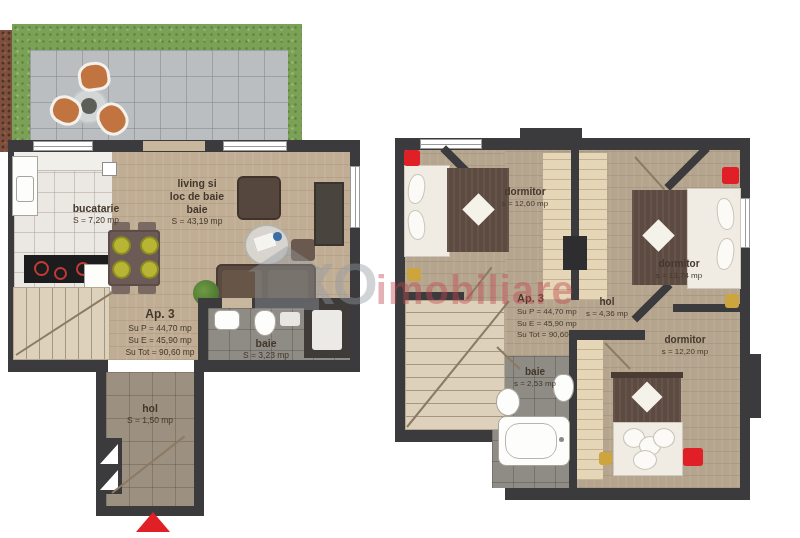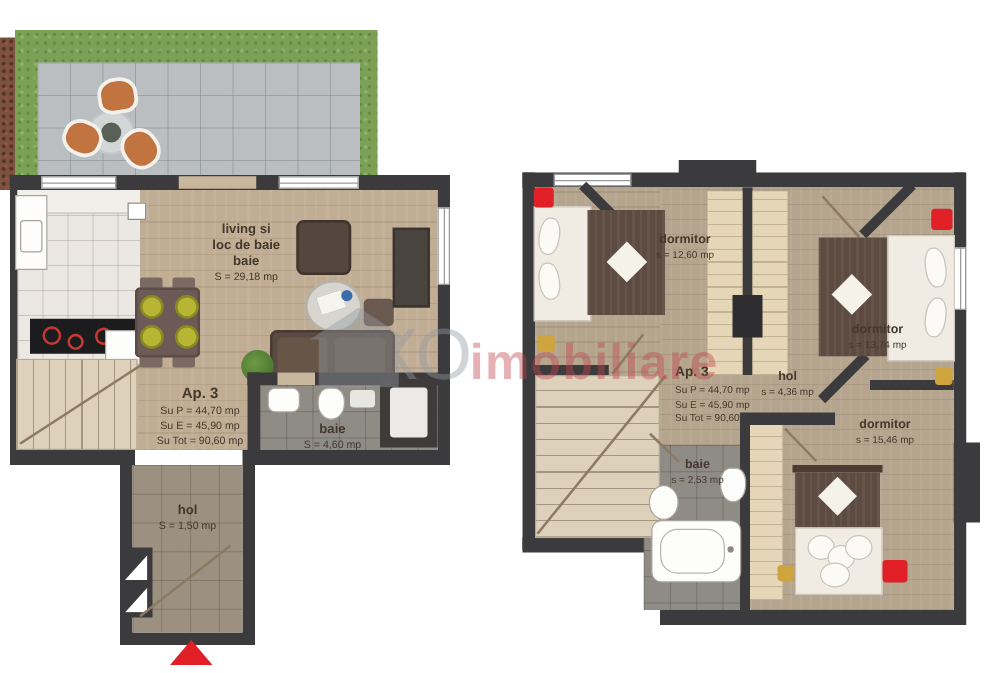--- a/index.html
+++ b/index.html
@@ -63,21 +63,21 @@
   .pillow{background:#fbfaf6;border:1px solid #c9c4b8;border-radius:45%;}
   .diamond{background:#f5f2ea;transform:rotate(45deg);}
   .redacc{background:var(--accent-red,#c4342e);border-radius:3px;}
   .goldacc{background:var(--gold,#cda43e);border-radius:3px;}
   .ward{background-color:#e4d6b6;
         background-image:repeating-linear-gradient(0deg,rgba(120,95,60,.3) 0 1px,transparent 1px 10px);}
   #watermark{display:flex;align-items:flex-end;opacity:.42;pointer-events:none;z-index:60;}
   #watermark .house{width:78px;height:64px;background:var(--watermark-gray,#939ba1);
         clip-path:polygon(50% 0,100% 40%,91% 40%,91% 100%,9% 100%,9% 40%,0 40%);
         margin-right:-30px;}
-  #watermark .xo{font-size:58px;font-weight:normal;color:var(--watermark-gray,#939ba1);
+  #watermark .xo{font-size:58px;font-weight:bold;color:var(--watermark-gray,#939ba1);
         letter-spacing:-2px;line-height:.9;}
   #watermark .imo{font-size:40px;font-weight:600;color:var(--watermark-red,#c24750);
         letter-spacing:1px;line-height:1;}
 </style>
 </head>
 <body>
 
 <div id="canvas">
 
   <section class="abs" id="ground" style="left:8px;top:24px;width:352px;height:512px;">
@@ -161,49 +161,53 @@
     <div class="abs wall" style="left:186px;top:336px;width:10px;height:156px;"></div>
     <div class="abs wall" style="left:88px;top:482px;width:108px;height:10px;"></div>
     <div class="abs htile" style="left:98px;top:348px;width:88px;height:134px;"></div>
     <div class="abs wall" style="left:88px;top:414px;width:26px;height:56px;">
       <div class="abs" style="left:4px;top:6px;width:18px;height:20px;background:#fff;clip-path:polygon(0 100%,100% 0,100% 100%);"></div>
       <div class="abs" style="left:4px;top:32px;width:18px;height:20px;background:#fff;clip-path:polygon(0 100%,100% 0,100% 100%);"></div>
     </div>
     <div class="abs diag" style="left:104px;top:468px;width:92px;transform:rotate(-38deg);"></div>
     <div class="abs" style="left:128px;top:488px;width:0;height:0;border-left:17px solid transparent;border-right:17px solid transparent;border-bottom:20px solid var(--accent-red,#e01f26);"></div>
 
+    <div class="abs lbl" style="left:28px;top:178px;width:120px;">
+      <div class="rn">bucatarie</div>
+      <div class="ra">S = 7,20 mp</div>
+    </div>
     <div class="abs lbl" style="left:139px;top:153px;width:100px;">
       <div class="rn">living si</div>
       <div class="rn">loc de baie</div>
       <div class="rn">baie</div>
-      <div class="ra">S = 29,18 mp</div>
+      <div class="ra">S = 43,19 mp</div>
     </div>
     <div class="abs ap3 lbl" style="left:96px;top:282px;width:112px;">
       <div class="t">Ap. 3</div>
       <div class="l">Su P = 44,70 mp</div>
       <div class="l">Su E = 45,90 mp</div>
       <div class="l">Su Tot = 90,60 mp</div>
     </div>
     <div class="abs lbl" style="left:228px;top:313px;width:60px;">
       <div class="rn">baie</div>
-      <div class="ra">S = 4,60 mp</div>
+      <div class="ra">S = 3,23 mp</div>
     </div>
     <div class="abs lbl" style="left:108px;top:378px;width:68px;">
       <div class="rn">hol</div>
       <div class="ra">S = 1,50 mp</div>
     </div>
   </section>
 
   <div class="abs" id="watermark" style="left:248px;top:228px;width:330px;height:82px;">
     <span class="house"></span>
     <span class="xo">XO</span>
     <span class="imo">imobiliare</span>
   </div>
 
-  <section class="abs" id="upper" style="left:418px;top:128px;width:366px;height:376px;">
+  <section class="abs" id="upper" style="left:395px;top:128px;width:366px;height:376px;">
 
     <div class="abs wall" style="left:125px;top:0;width:62px;height:12px;"></div>
     <div class="abs wall" style="left:0;top:10px;width:354px;height:12px;"></div>
     <div class="abs win" style="left:25px;top:11px;width:62px;height:10px;"></div>
     <div class="abs wall" style="left:0;top:10px;width:10px;height:302px;"></div>
     <div class="abs wall" style="left:0;top:302px;width:120px;height:12px;"></div>
     <div class="abs wall" style="left:110px;top:302px;width:10px;height:70px;"></div>
     <div class="abs wall" style="left:110px;top:360px;width:244px;height:12px;"></div>
     <div class="abs wall" style="left:345px;top:10px;width:10px;height:362px;"></div>
     <div class="abs winv" style="left:345px;top:70px;width:10px;height:50px;"></div>
@@ -273,21 +277,21 @@
     <div class="abs diamond" style="left:241px;top:258px;width:22px;height:22px;"></div>
     <div class="abs mattress" style="left:218px;top:294px;width:68px;height:52px;"></div>
     <div class="abs pillow" style="left:228px;top:300px;width:20px;height:18px;border-radius:50%;"></div>
     <div class="abs pillow" style="left:244px;top:308px;width:20px;height:18px;border-radius:50%;"></div>
     <div class="abs pillow" style="left:258px;top:300px;width:20px;height:18px;border-radius:50%;"></div>
     <div class="abs pillow" style="left:238px;top:322px;width:22px;height:18px;border-radius:50%;"></div>
     <div class="abs redacc" style="left:288px;top:320px;width:20px;height:18px;"></div>
     <div class="abs goldacc" style="left:204px;top:324px;width:13px;height:13px;"></div>
     <div class="abs lbl small" style="left:244px;top:206px;width:92px;">
       <div class="rn">dormitor</div>
-      <div class="ra">s = 15,46 mp</div>
+      <div class="ra">s = 12,20 mp</div>
     </div>
 
     <div class="abs diag" style="left:102px;top:218px;width:32px;transform:rotate(44deg);"></div>
     <div class="abs fixture" style="left:103px;top:288px;width:70px;height:48px;border-radius:8px;">
       <div class="abs" style="left:6px;top:6px;width:50px;height:34px;border:1px solid #b9b5ae;border-radius:14px;"></div>
       <div class="abs" style="left:60px;top:20px;width:5px;height:5px;border-radius:50%;background:#8d8984;"></div>
     </div>
     <div class="abs fixture" style="left:158px;top:246px;width:19px;height:26px;border-radius:40% 40% 50% 50%;"></div>
     <div class="abs fixture" style="left:101px;top:260px;width:22px;height:26px;border-radius:50%;"></div>
     <div class="abs lbl small" style="left:110px;top:238px;width:60px;">

